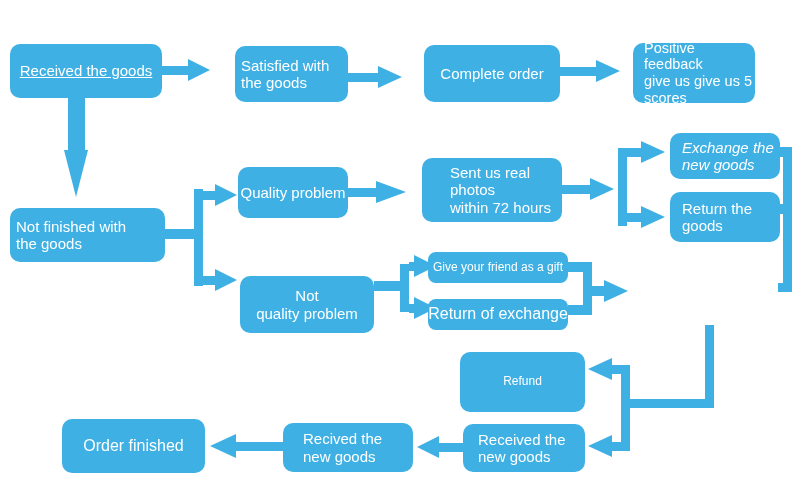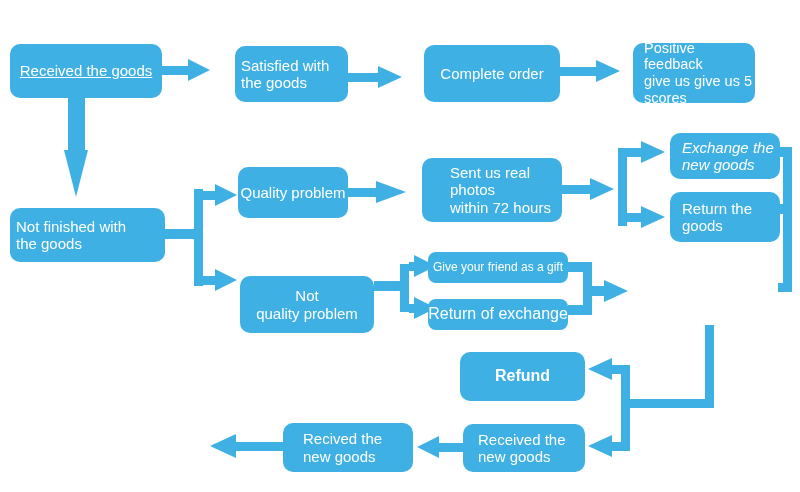--- a/index.html
+++ b/index.html
@@ -102,27 +102,28 @@
 
 
   <div class="shaft" style="left:705px;top:325px;width:9px;height:83px;"></div>
   <div class="shaft" style="left:625px;top:399px;width:89px;height:9px;"></div>
   <div class="shaft" style="left:621px;top:365px;width:9px;height:86px;"></div>
   <div class="shaft" style="left:612px;top:365px;width:18px;height:9px;"></div>
   <div class="tri l" style="left:588px;top:358px;"></div>
   <div class="shaft" style="left:612px;top:442px;width:18px;height:9px;"></div>
   <div class="tri l" style="left:588px;top:435px;"></div>
 
-  <div class="node c" style="left:460px;top:352px;width:125px;height:49px;font-size:16px;font-weight:bold;">Refund</div>
+  <div class="node c" style="left:460px;top:352px;width:125px;height:60px;font-size:12px;">Refund</div>
   <div class="node l" style="left:463px;top:424px;width:122px;height:48px;padding-left:15px;">Received the
 new goods</div>
 
   <div class="shaft" style="left:439px;top:443px;width:24px;height:9px;"></div>
   <div class="tri l" style="left:417px;top:436px;border-right-width:22px;"></div>
 
   <div class="node l" style="left:283px;top:423px;width:130px;height:49px;padding-left:20px;">Recived the
 new goods</div>
 
   <div class="shaft" style="left:236px;top:442px;width:47px;height:9px;"></div>
   <div class="tri l" style="left:210px;top:434px;border-right-width:26px;border-top-width:12px;border-bottom-width:12px;"></div>
 
+  <div class="node c" style="left:62px;top:419px;width:143px;height:54px;font-size:16px;">Order finished</div>
 
 </div>
 
 </body></html>

